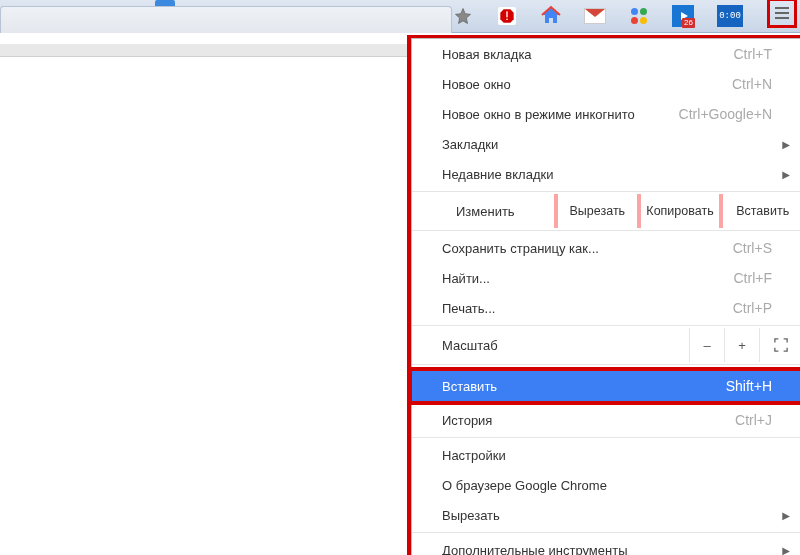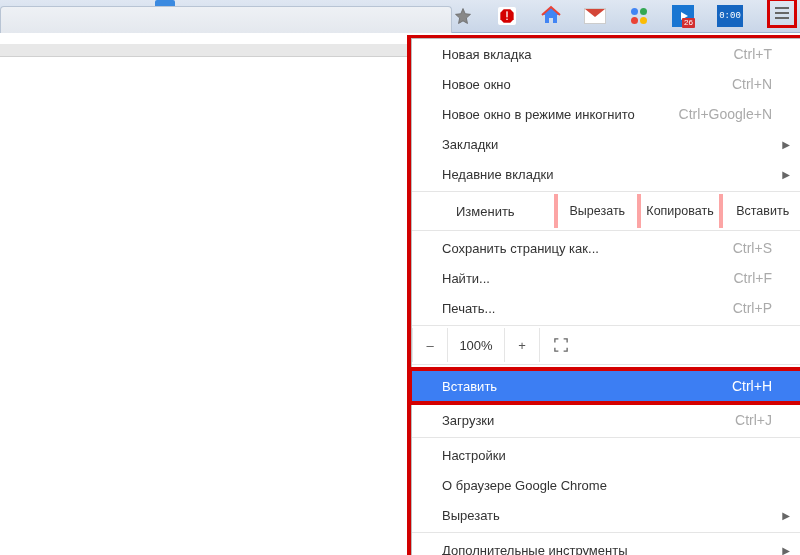--- a/index.html
+++ b/index.html
@@ -151,40 +151,40 @@
       <span class="shortcut">Ctrl+F</span>
     </div>
     <div class="menu-item">
       <span class="label">Печать...</span>
       <span class="shortcut">Ctrl+P</span>
     </div>
 
     <div class="sep"></div>
 
     <div class="zoom-row">
+      <span class="zlabel">Масштаб</span>
       <span class="zbtn">–</span>
-      <span class="zval">100%</span>
       <span class="zbtn">+</span>
       <span class="zfull">
         <svg viewBox="0 0 16 16">
             <path d="M1 5V1h4M11 1h4v4M15 11v4h-4M5 15H1v-4"></path>
           </svg>
       </span>
     </div>
 
     <div class="sep"></div>
 
     <div class="highlight-wrap">
       <div class="menu-item highlighted">
         <span class="label">Вставить</span>
-        <span class="shortcut">Ctrl+H</span>
+        <span class="shortcut">Shift+H</span>
       </div>
     </div>
     <div class="menu-item">
-      <span class="label">Загрузки</span>
+      <span class="label">История</span>
       <span class="shortcut">Ctrl+J</span>
     </div>
 
     <div class="sep"></div>
 
     <div class="menu-item">
       <span class="label">Настройки</span>
     </div>
     <div class="menu-item">
       <span class="label">О браузере Google Chrome</span>

